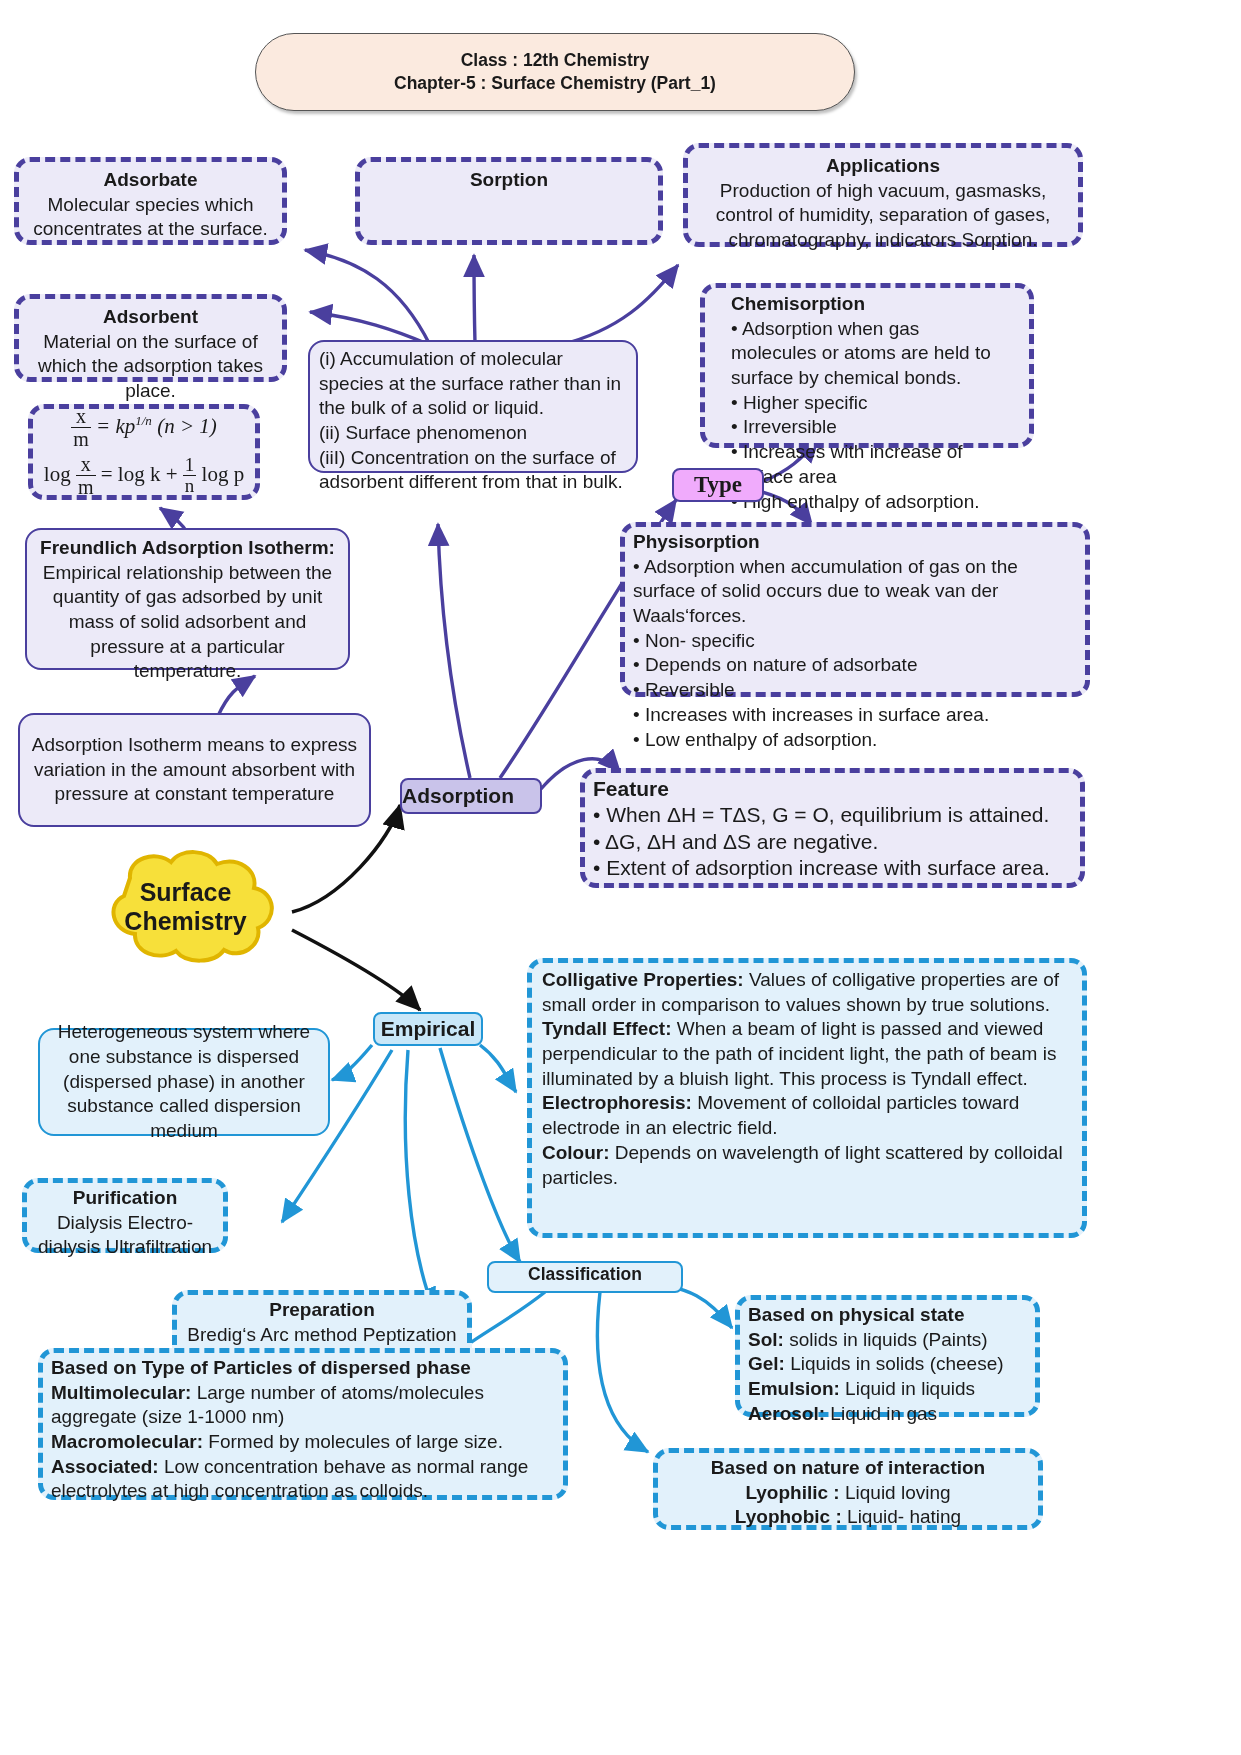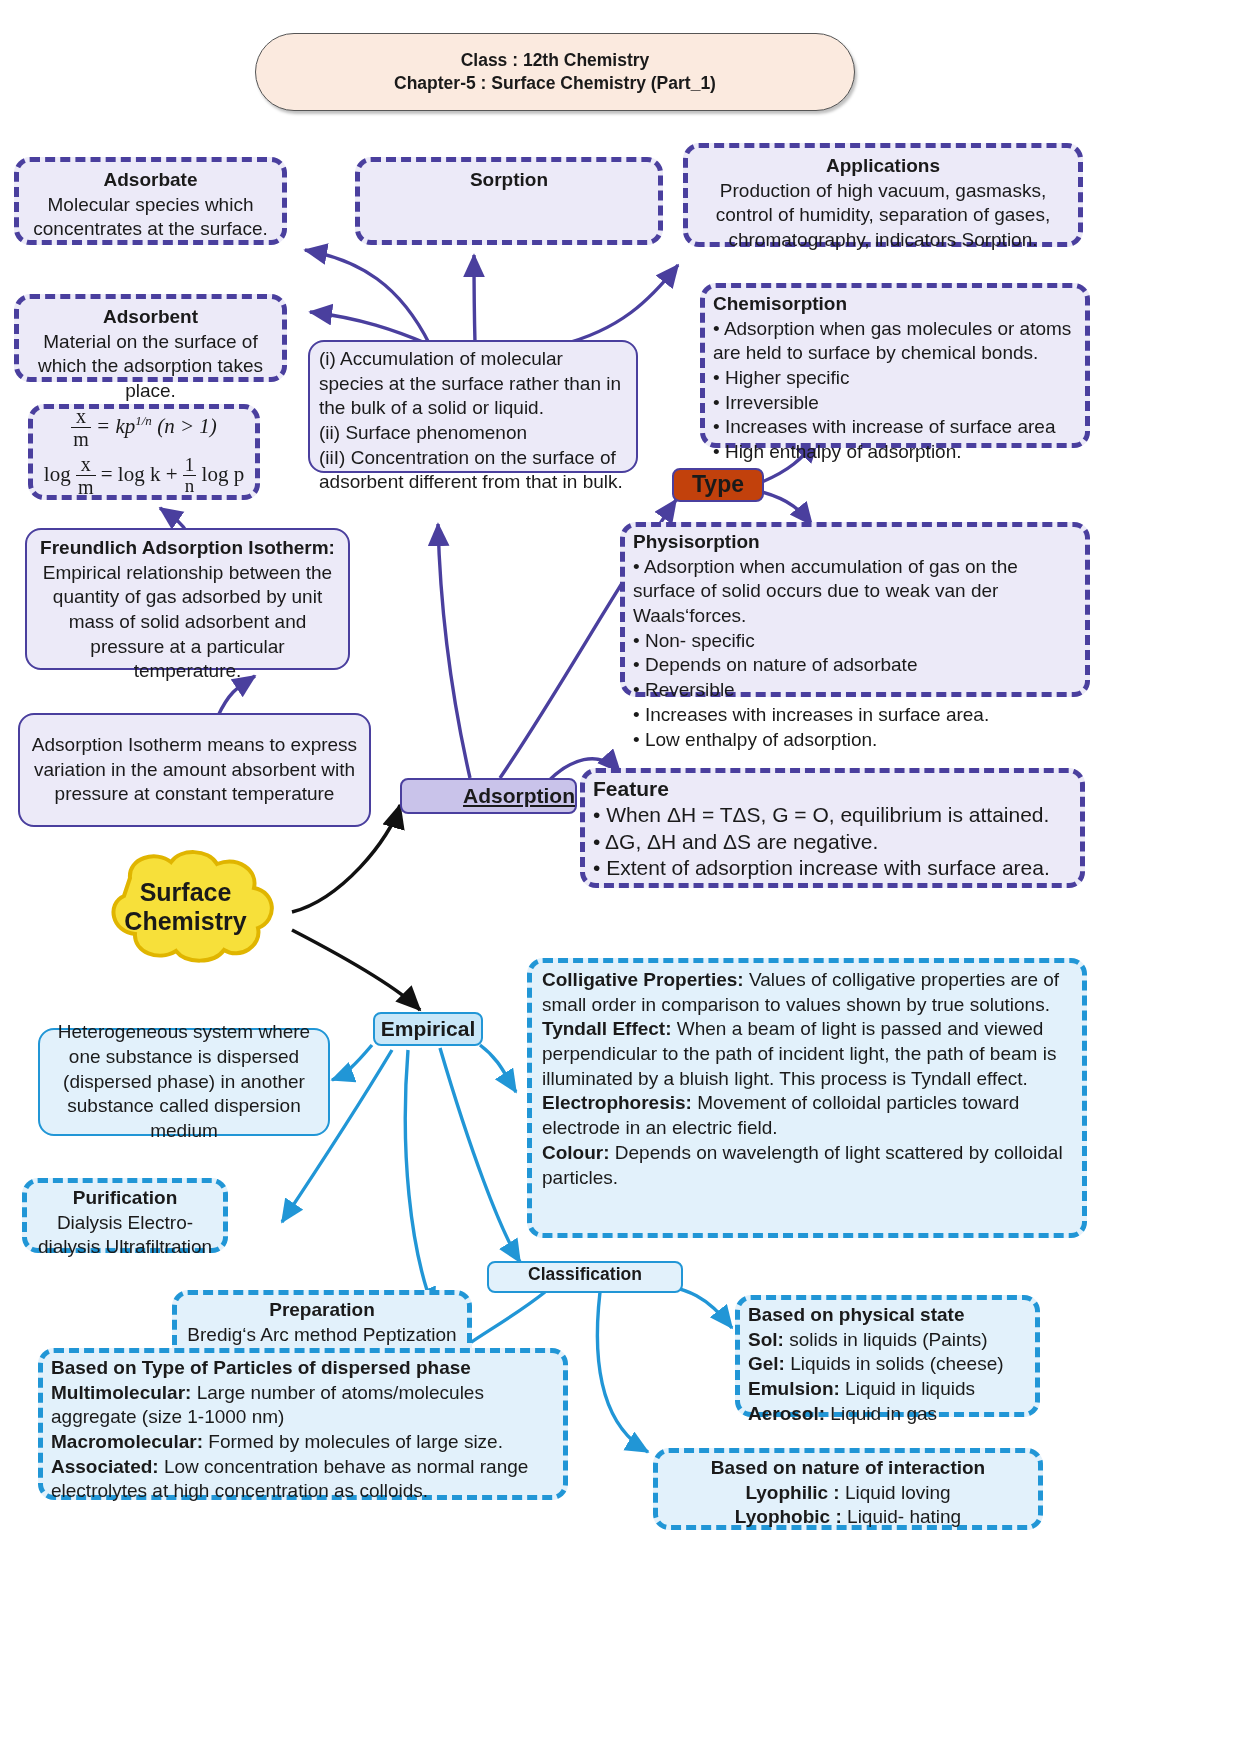--- a/index.html
+++ b/index.html
@@ -20,23 +20,24 @@
     background:#eceaf8;
     border:2.5px solid #4a3f9e;
     border-radius:16px;
   }
   .p-chip{
     background:#c9c3ea;
     border:2px solid #4a3f9e;
     border-radius:8px;
   }
   .p-chip-light{
-    background:#c2410c;
+    background:#f0abfc;
     border:2px solid #4a3f9e;
     border-radius:8px;
+    font-family:Liberation Serif, serif;
   }
 
   
   .b-dash{
     background:#e2f1fb;
     border:5px dashed #2196d6;
     border-radius:16px;
   }
   .b-solid{
     background:#e2f1fb;
@@ -167,21 +168,21 @@
   <div class="node p-dash pad ctr" style="left:683px;top:143px;width:400px;height:104px;">
     <div class="hd t15">Applications</div>
     <div class="t15">Production of high vacuum, gasmasks, control of humidity, separation of gases, chromatography, indicators Sorption.</div>
   </div>
 
   <div class="node p-dash pad ctr" style="left:14px;top:294px;width:273px;height:88px;">
     <div class="hd t15">Adsorbent</div>
     <div class="t15">Material on the surface of which the adsorption takes place.</div>
   </div>
 
-  <div class="node p-dash" style="left:700px;top:283px;width:390px;height:165px;padding:4px 8px;">
+  <div class="node p-dash" style="left:700px;top:283px;width:334px;height:165px;padding:4px 26px;">
     <div class="hd t15 lft">Chemisorption</div>
     <div class="t15 lft">• Adsorption when gas molecules or atoms are held to surface by chemical bonds.</div>
     <div class="t15 lft">• Higher specific</div>
     <div class="t15 lft">• Irreversible</div>
     <div class="t15 lft">• Increases with increase of surface area</div>
     <div class="t15 lft">• High enthalpy of adsorption.</div>
   </div>
 
   <div class="node p-solid" style="left:308px;top:340px;width:330px;height:133px;padding:5px 9px;">
     <div class="t15 lft">(i) Accumulation of molecular species at the surface rather than in the bulk of a solid or liquid.</div>
@@ -229,21 +230,21 @@
 
   <div class="node p-solid ctr" style="left:25px;top:528px;width:325px;height:142px;padding:6px 10px;">
     <div class="hd t15">Freundlich Adsorption Isotherm:</div>
     <div class="t15">Empirical relationship between the quantity of gas adsorbed by unit mass of solid adsorbent and pressure at a particular temperature.</div>
   </div>
 
   <div class="node p-solid ctr" style="left:18px;top:713px;width:353px;height:114px;padding:14px 10px;display:flex;align-items:center;justify-content:center;">
     <div class="t15">Adsorption Isotherm means to express variation in the amount absorbent with pressure at constant temperature</div>
   </div>
 
-  <div class="node p-chip ctr" style="left:400px;top:778px;width:177px;height:36px;display:flex;align-items:center;justify-content:flex-end;text-decoration:underline;">
+  <div class="node p-chip ctr" style="left:400px;top:778px;width:142px;height:36px;display:flex;align-items:center;justify-content:flex-start;">
     <span class="hd t17">Adsorption</span>
   </div>
 
   <div class="node p-dash" style="left:580px;top:768px;width:505px;height:120px;padding:3px 8px;">
     <div class="hd t17 lft">Feature</div>
     <div class="t17 lft">• When ΔH = TΔS, G = O, equilibrium is attained.</div>
     <div class="t17 lft">• ΔG, ΔH and ΔS are negative.</div>
     <div class="t17 lft">• Extent of adsorption increase with surface area.</div>
   </div>
 

